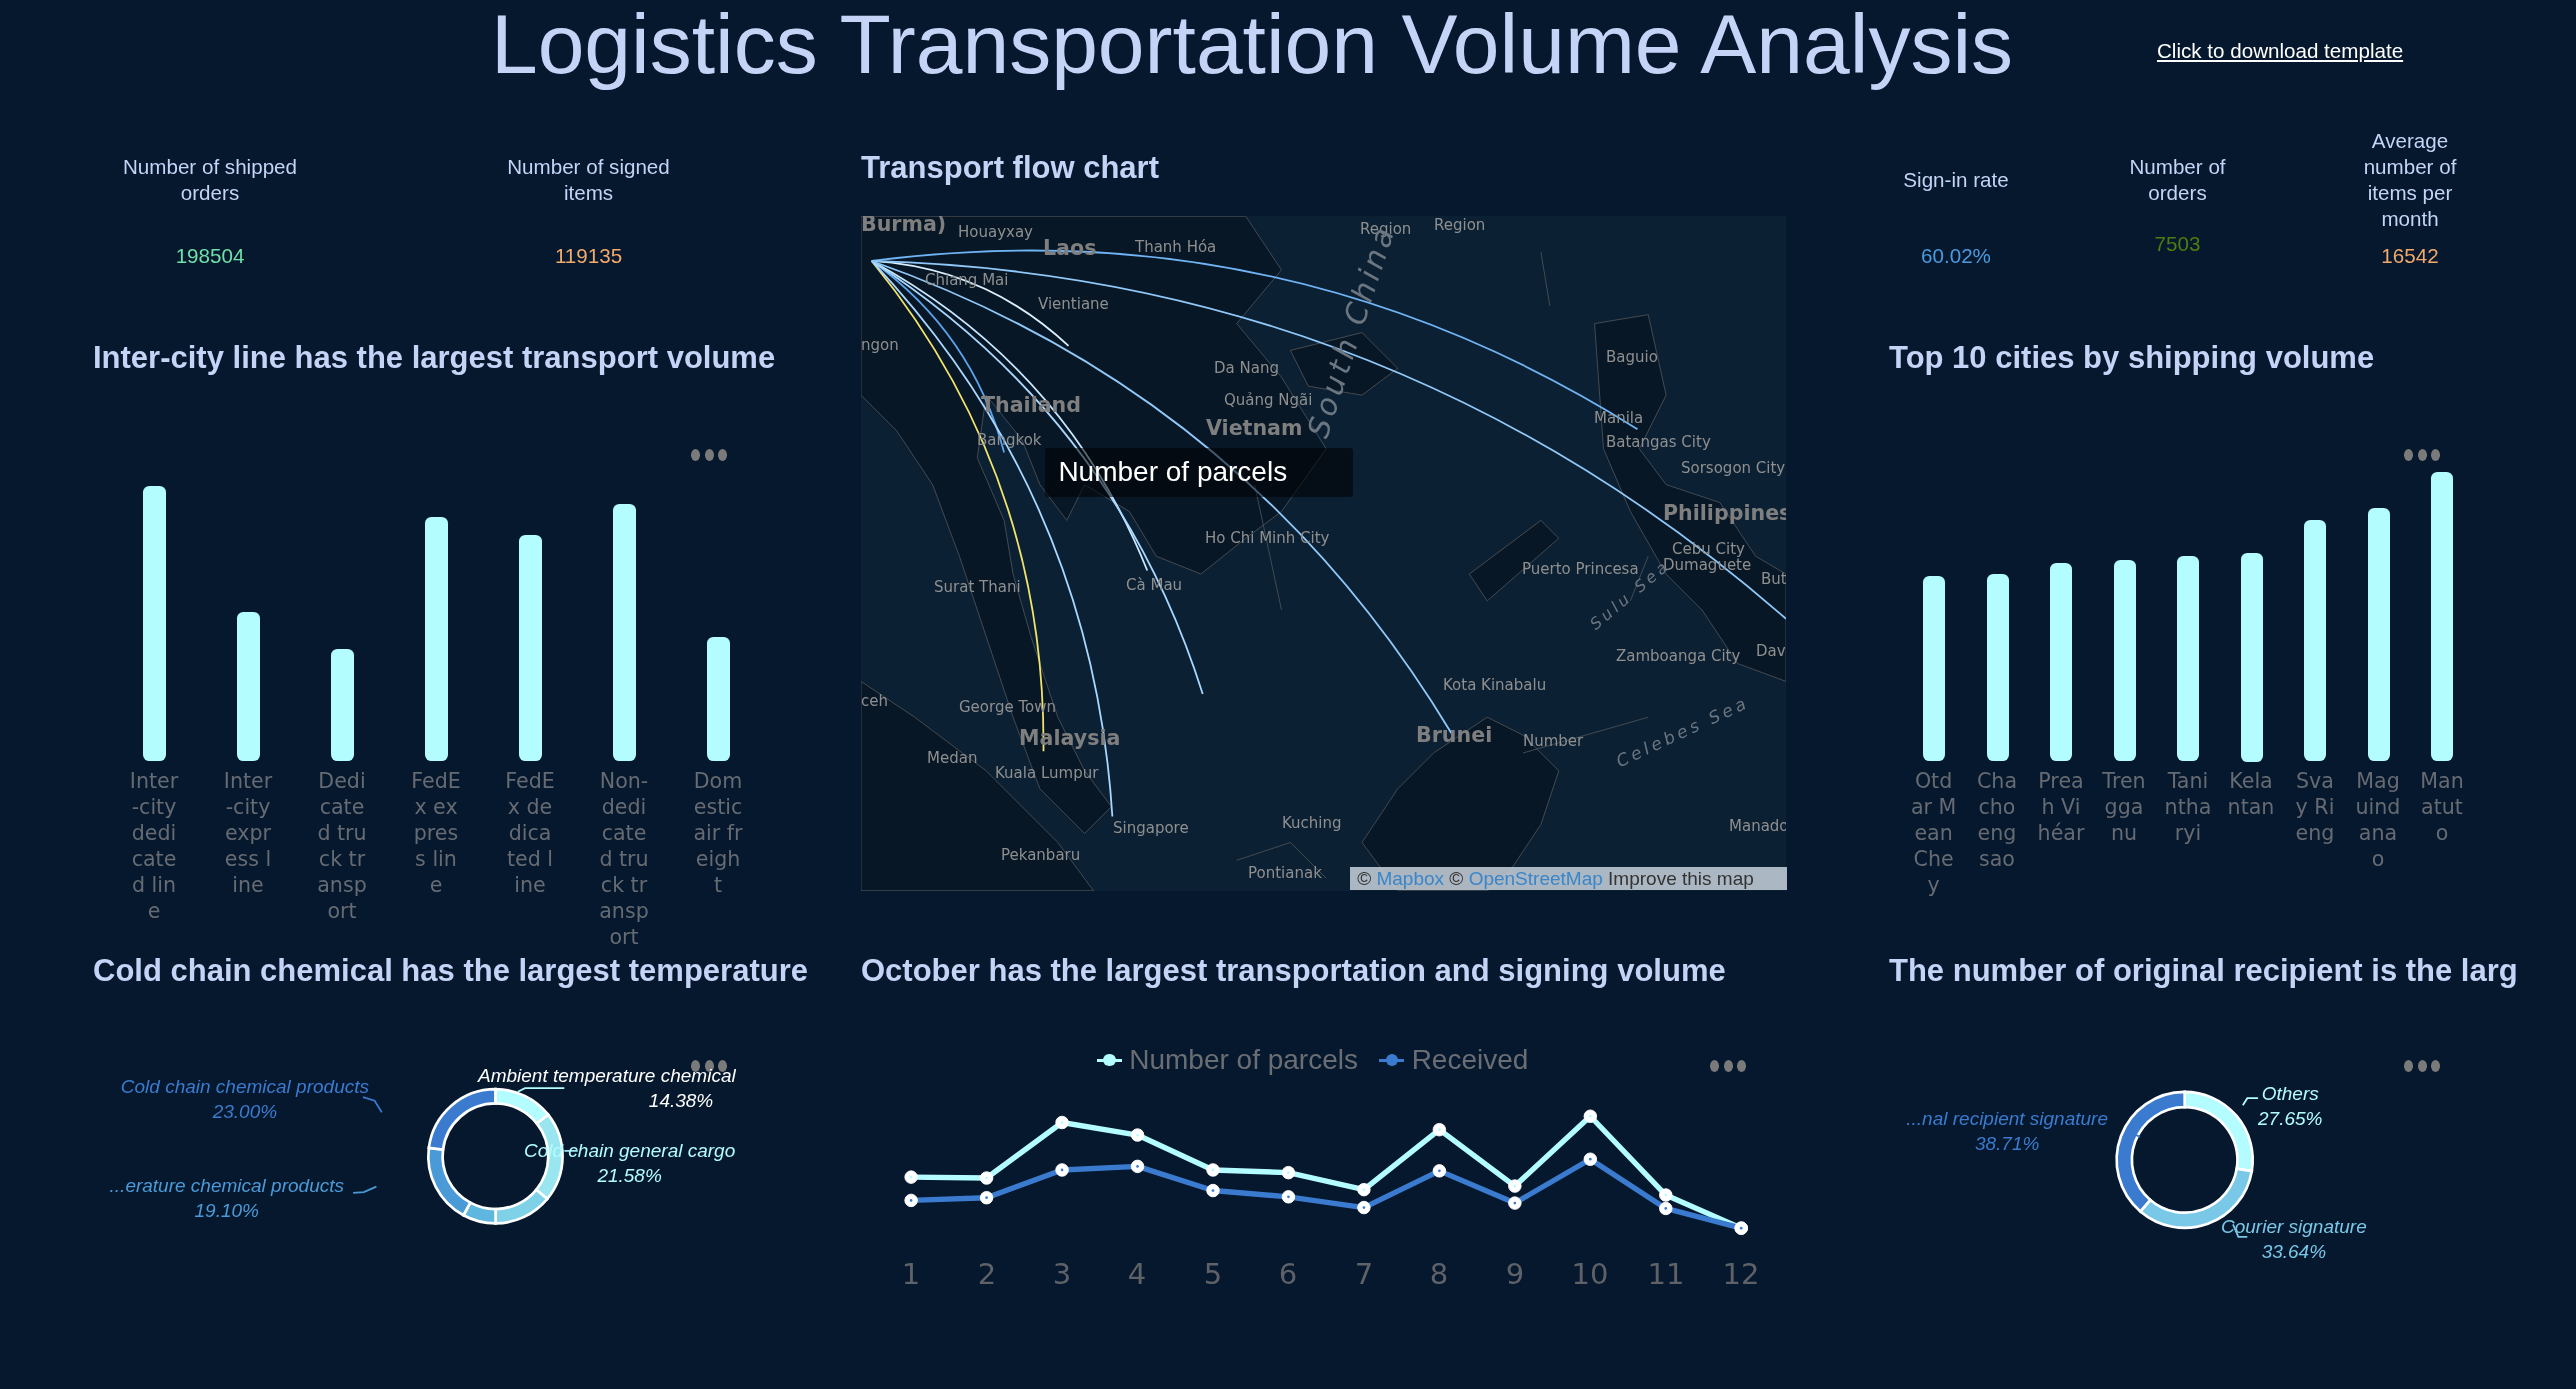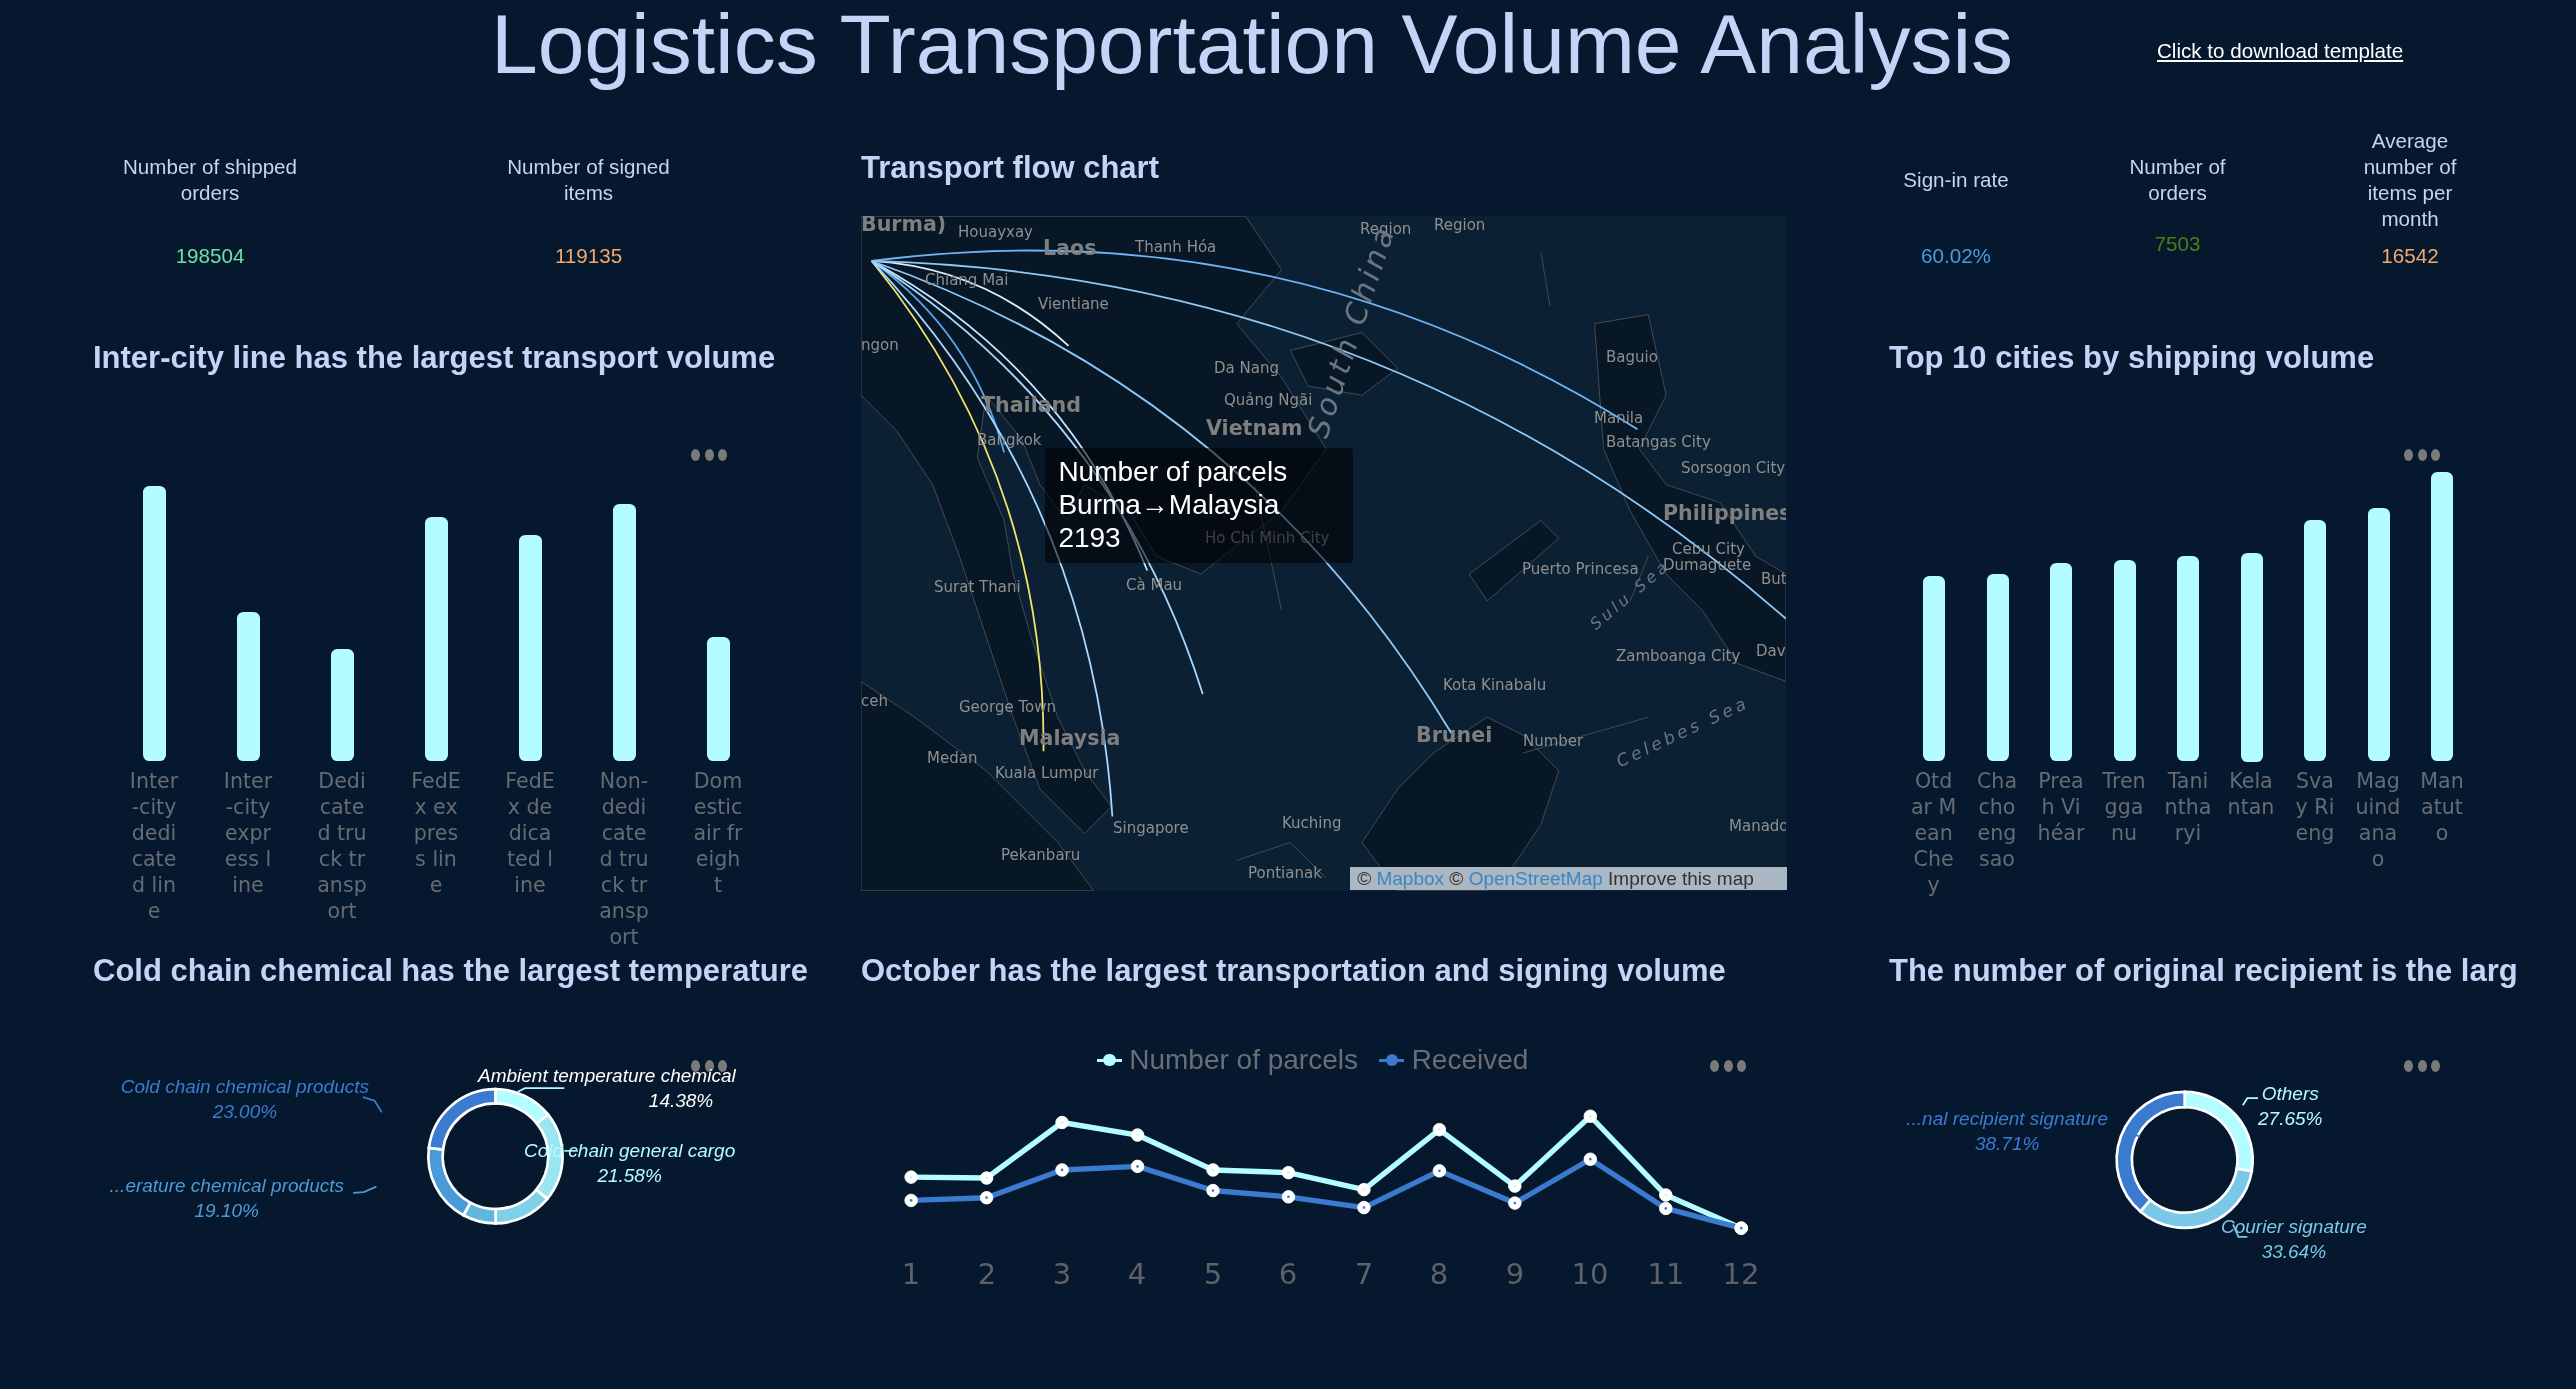--- a/index.html
+++ b/index.html
@@ -147,21 +147,20 @@
       <div class="maplabel " style="left: 140px; top: 630px;">Pekanbaru</div>
       <div class="maplabel " style="left: 560px; top: 632px; margin-top: 48px;">Borneo</div>
       <div class="maplabel " style="left: 387px; top: 648px;">Pontianak</div>
       <div class="maplabel sea" style="left: 439px; top: 215px; font-size: 30px; transform: rotate(-72deg); transform-origin: left top;">South China Sea</div>
       <div class="maplabel sea" style="left: 725px; top: 403px; font-size: 16px; transform: rotate(-40deg); transform-origin: left top;">Sulu Sea</div>
       <div class="maplabel sea" style="left: 752px; top: 537px; font-size: 17px; transform: rotate(-25deg); transform-origin: left top;">Celebes Sea</div>
     </div>
 </div>
 <div class="abs tooltip">
   <div>Number of parcels</div>
-  <div>Burma→Malaysia 2193</div>
 </div>
 <div class="abs attribution">
   <span>© </span><span class="lnk">Mapbox</span><span> © </span><span class="lnk">OpenStreetMap</span><span> Improve this map</span>
 </div>
 
 <div class="abs section-title" style="left:1889px; top:340px; width:680px;">Top 10 cities by shipping volume</div>
 <div class="abs more-dots" style="left:2404px; top:449px;">
     <i></i>
     <i></i>
     <i></i>

